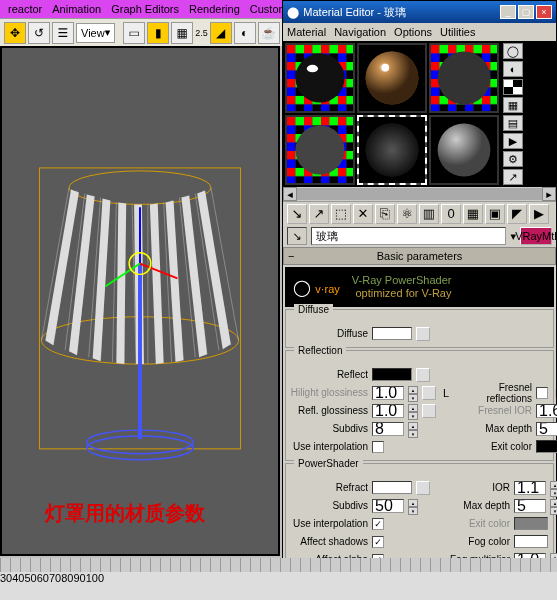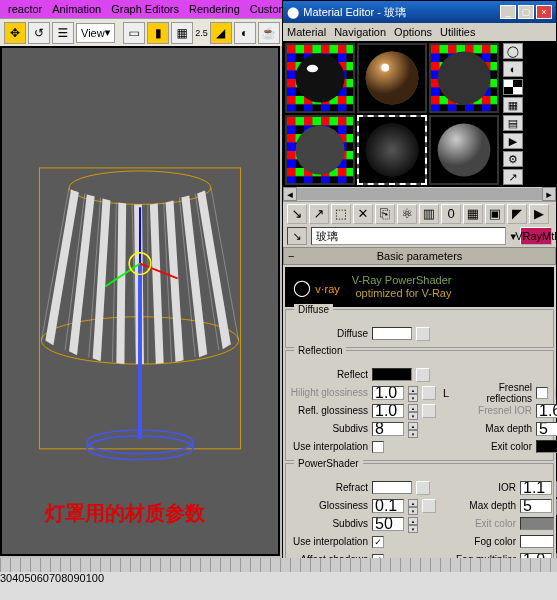--- a/index.html
+++ b/index.html
@@ -347,29 +347,20 @@
     <div class="grp">
       <div class="grp-title">PowerShader</div>
       <div class="col2">
         <div>
           <div class="row">
               <div class="lbl">Refract</div>
               <div class="swatch" style="background:#fff"></div>
               <div class="mbtn"></div>
             </div>
           <div class="row">
-              <div class="lbl">Glossiness</div>
-              <input type="text" value="0.1" style="">
-              <div class="spin">
-                <div>▴</div>
-                <div>▾</div>
-              </div>
-              <div class="mbtn"></div>
-            </div>
-          <div class="row">
               <div class="lbl">Subdivs</div>
               <input type="text" value="50" style="">
               <div class="spin">
                 <div>▴</div>
                 <div>▾</div>
               </div>
             </div>
           <div class="row">
               <div class="lbl">Use interpolation</div>
               <div class="chk">✓</div>

